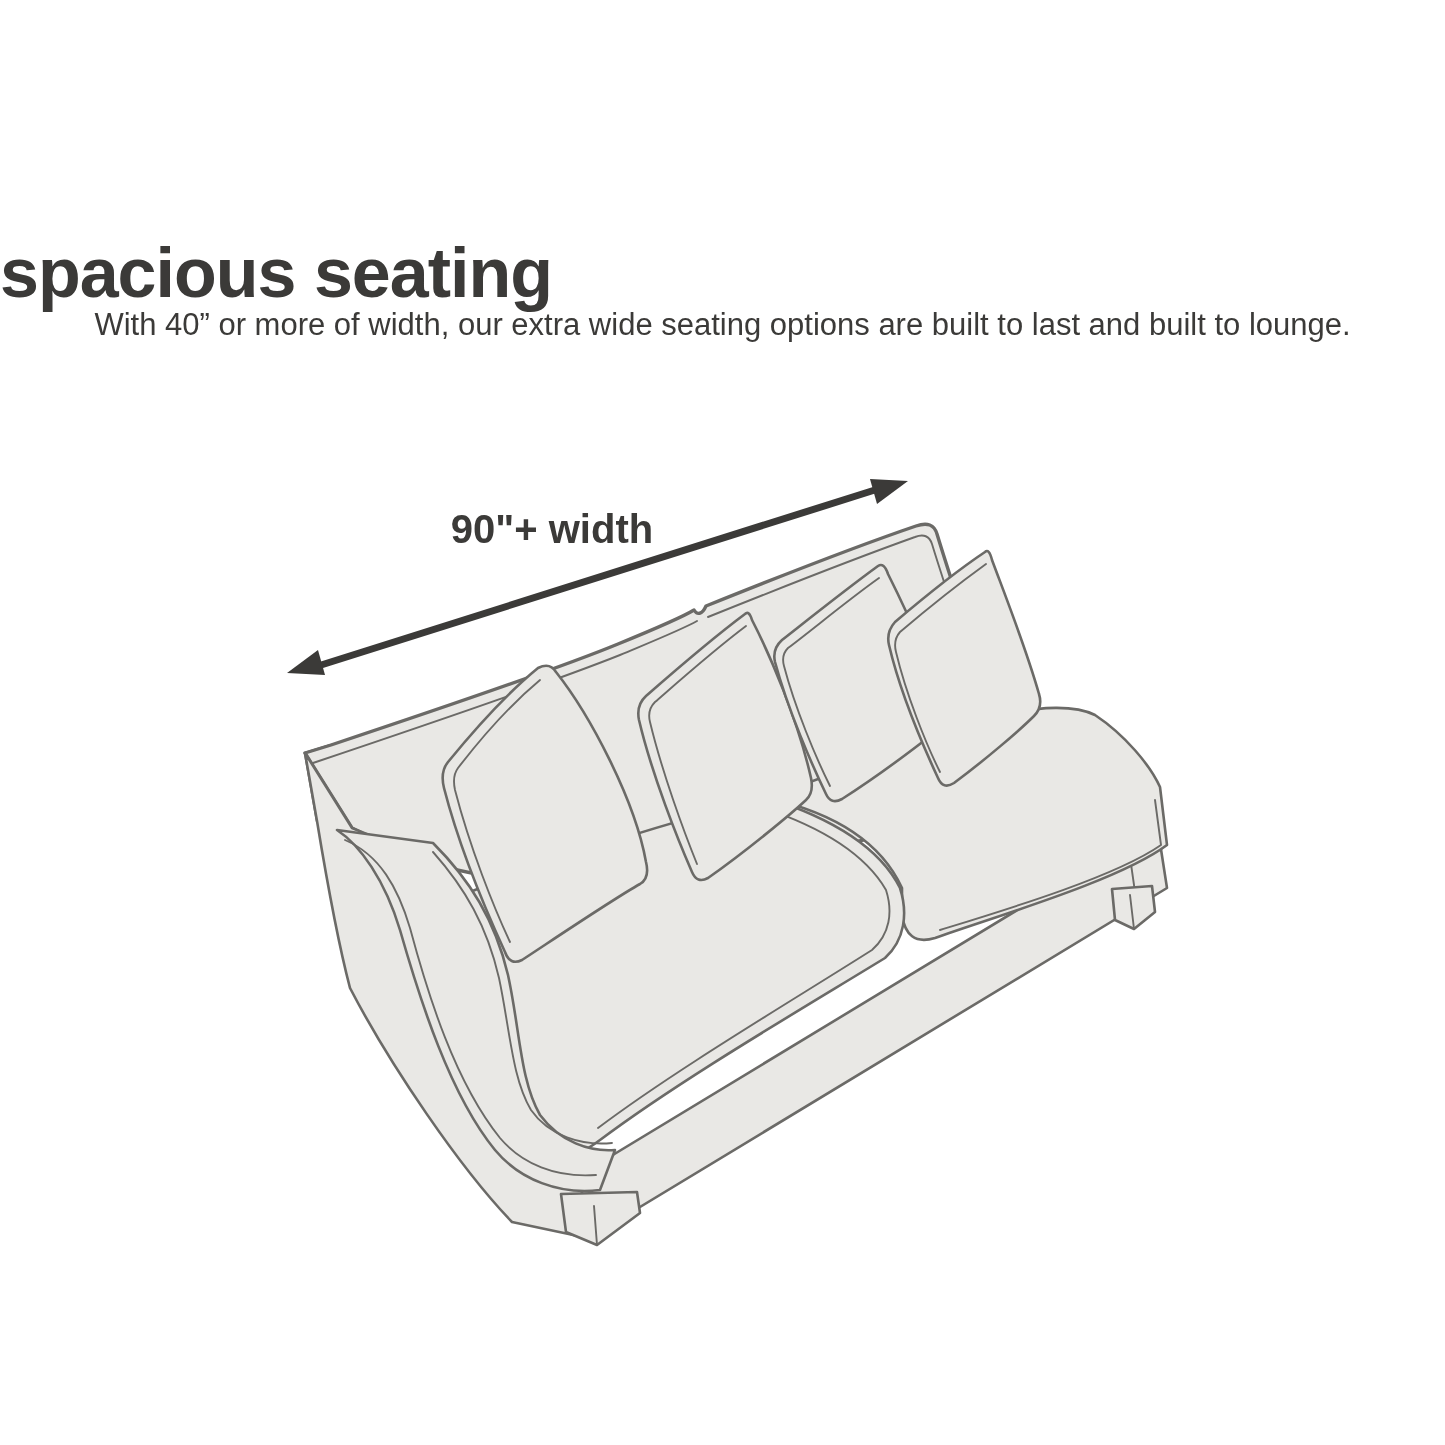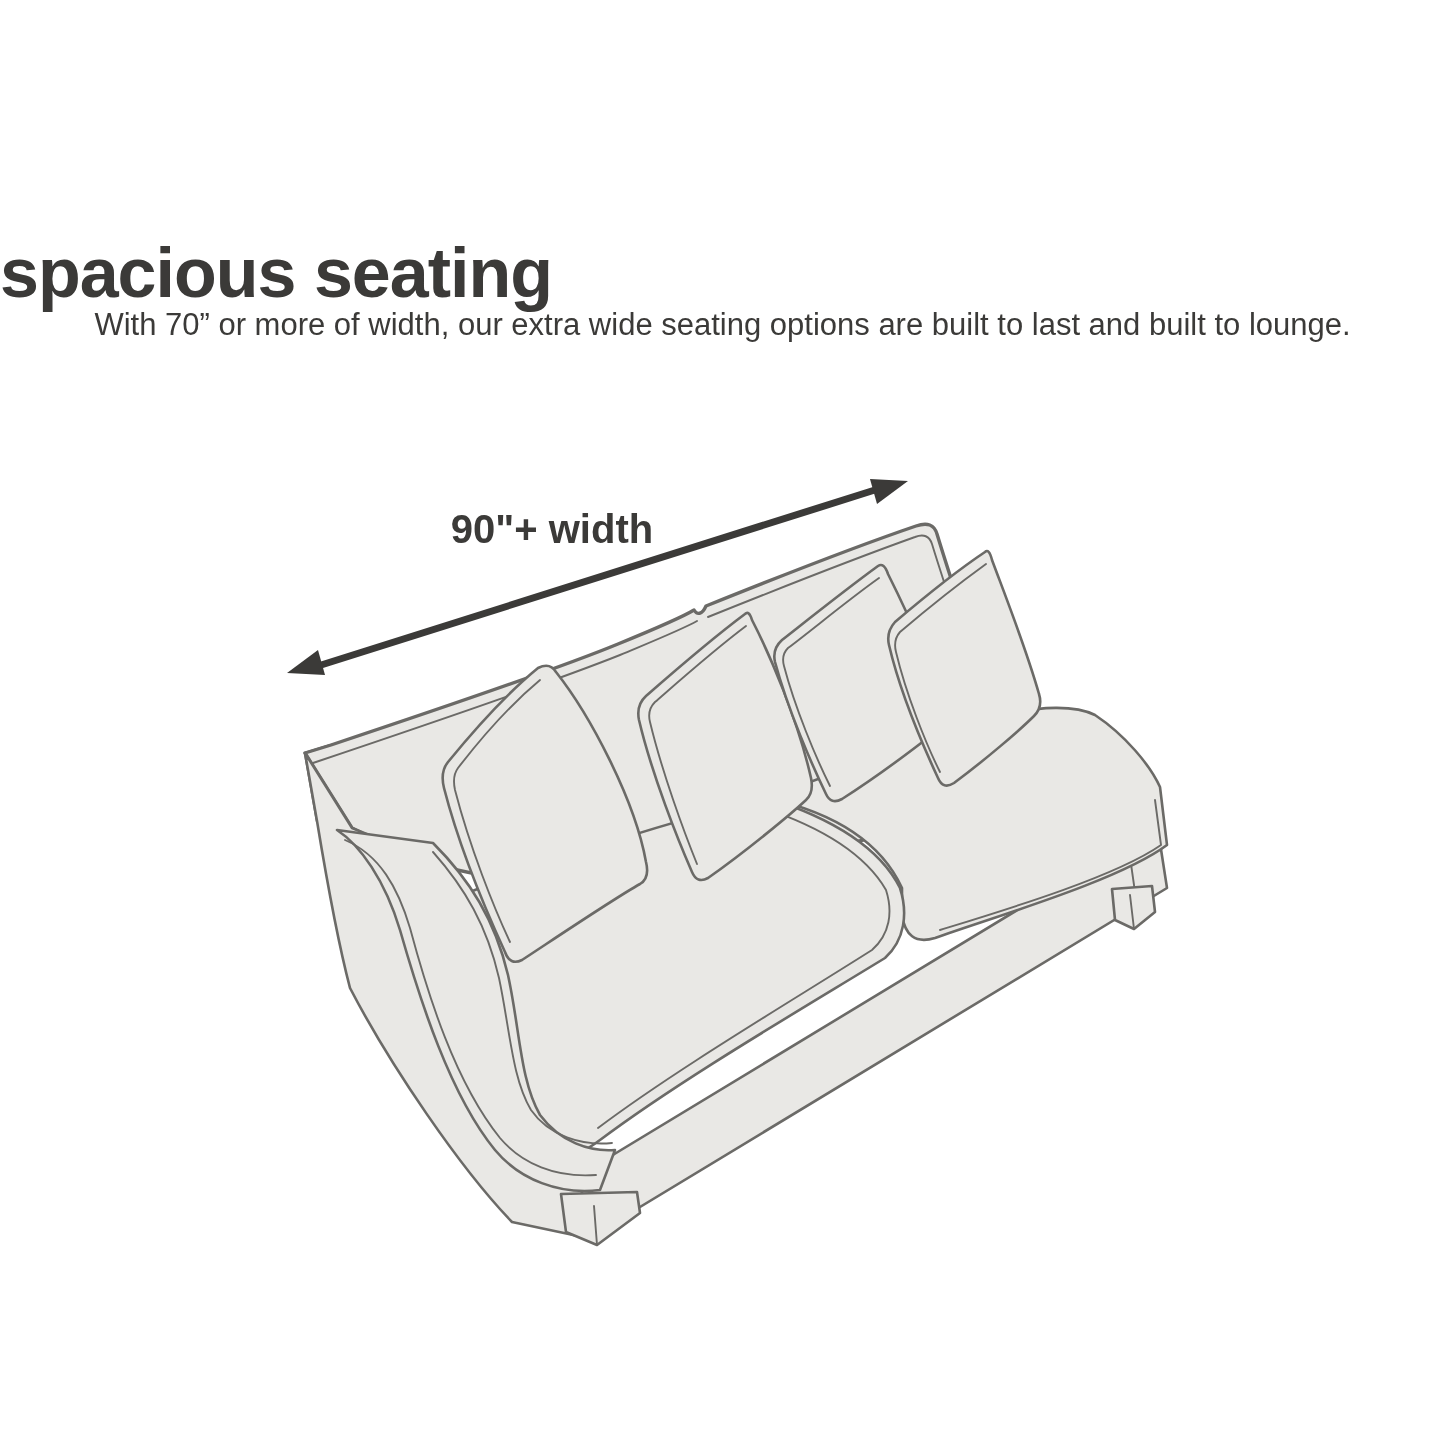--- a/index.html
+++ b/index.html
@@ -41,21 +41,21 @@
   }
 </style>
 </head>
 <body>
 
 <div class="stage">
 
   <h1 class="title">spacious seating</h1>
 
   <div class="body-copy">
-    <div>With 70” or more of width, our extra wide seating options are built to last and built to lounge.</div>
+    <div>With 40” or more of width, our extra wide seating options are built to last and built to lounge.</div>
   </div>
 
   <svg class="diagram" width="1445" height="1445" viewBox="0 0 1445 1445" aria-hidden="true">
 
     <g>
       <line class="arrow-stroke" x1="318" y1="666" x2="878" y2="489"></line>
       <polygon class="arrow-head" points="287,673 325,675 318,650"></polygon>
       <polygon class="arrow-head" points="908,481 877,504 870,479"></polygon>
     </g>
     <text class="dim-label" x="552" y="543" text-anchor="middle">90"+ width</text>

